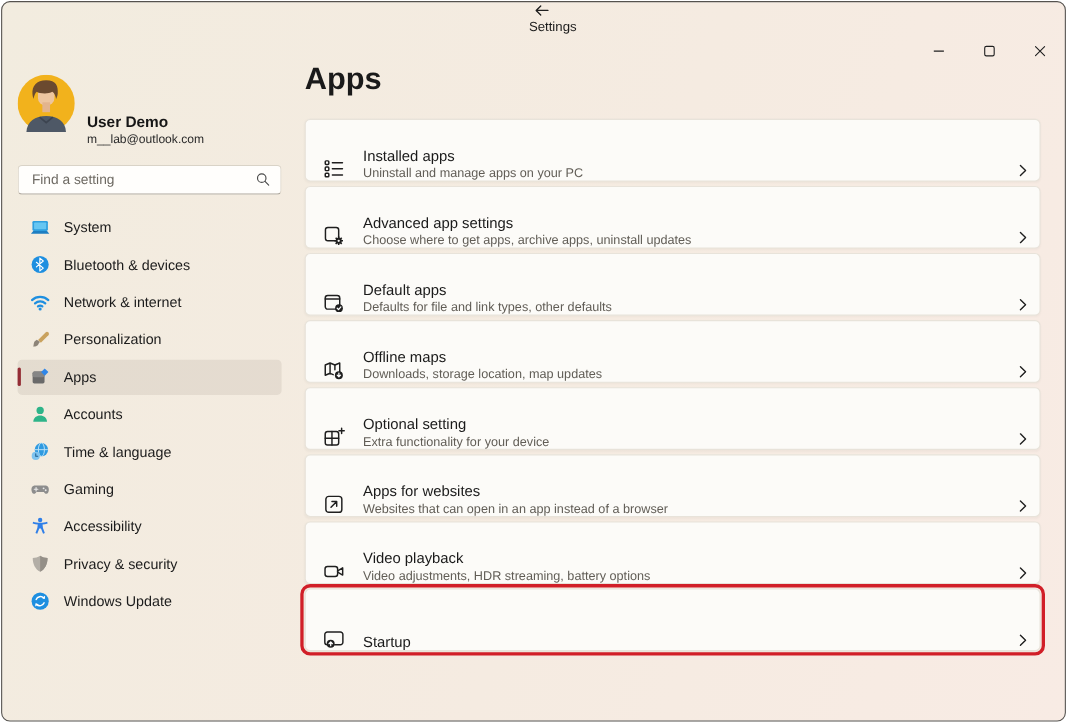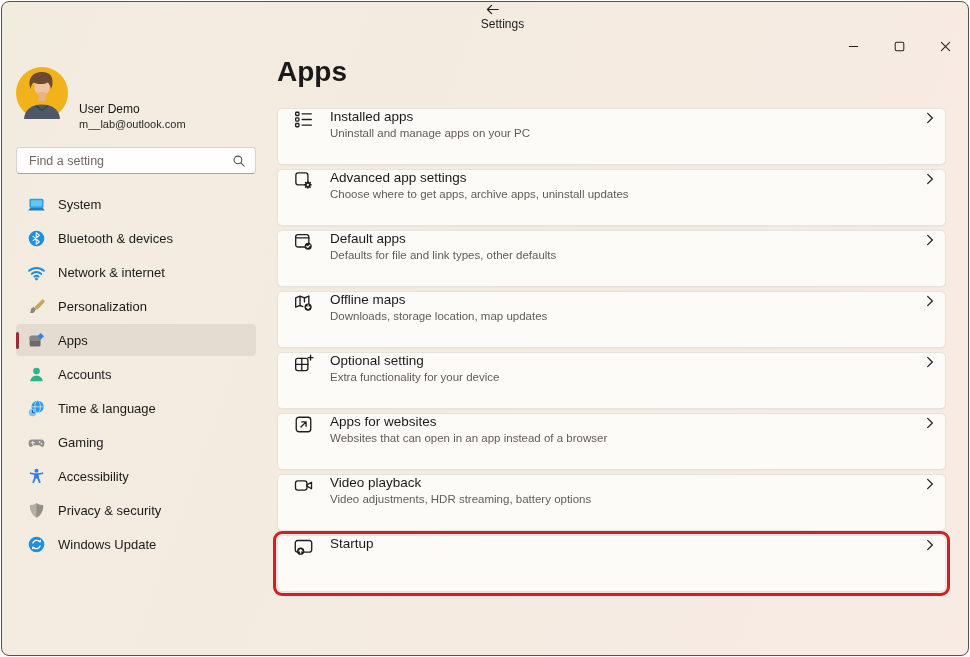--- a/index.html
+++ b/index.html
@@ -21,21 +21,21 @@
           background:none; border:none; padding:0; cursor:pointer; }
   .ctrl svg { width:11px; height:11px; }
 
   .app { display:flex; height:calc(100% - 40px); }
 
   
   .sidebar { width:268px; flex-shrink:0; padding:0 14px; }
   .user { display:flex; align-items:center; gap:11px; margin-top:12px; }
   .avatar { width:52px; height:52px; flex-shrink:0; }
   .avatar svg { width:52px; height:52px; }
-  .user-name { font-size:12px; font-weight:400; color:#161616; line-height:1.25;margin-top:48px; }
+  .user-name { font-size:14px; font-weight:700; color:#161616; line-height:1.25;margin-top:48px; }
   .user-email { font-size:11px; color:#2a2a2a; line-height:1.3; }
   .search { margin-top:16px; height:27px; background:#fffefc; border:1px solid #d9d3c7;
             border-bottom:1px solid #aaa49a; border-radius:4px; display:flex; align-items:center;
             padding:0 9px 0 10px; }
   .search input { flex:1; border:none; outline:none; background:transparent; font-size:12.5px;
             color:#b91c1c; font-family:"Liberation Sans", sans-serif; min-width:0; }
   .search input::placeholder { color:#6e6a63; }
   .search-glyph { width:14px; height:14px; display:flex; }
   .search-glyph svg { width:14px; height:14px; }
 
@@ -47,21 +47,21 @@
                  border-radius:2px; background:var(--accent); }
   .side-item.selected .accent-pill { display:block; }
   .side-icon { width:19px; height:19px; display:flex; flex-shrink:0; }
   .side-icon svg { width:19px; height:19px; }
   .side-label { margin-left:12px; font-size:13px; color:#1b1b1b; white-space:nowrap; }
 
   
   .main { flex:1; padding:0 22px 0 7px; min-width:0; }
   .page-title { margin:13px 0 0 0; font-size:28px; font-weight:700; color:#1a1a1a; line-height:1.2; }
   .cards { margin-top:19px; display:flex; flex-direction:column; gap:4px; }
-  .card { position:relative; display:flex; align-items:flex-start; height:57px; background:#fcfbf8;
+  .card { position:relative; display:flex; align-items:flex-end; height:57px; background:#fcfbf8;
           border:1px solid #e8e3da; border-radius:5px; padding:0 10px 0 15px; cursor:pointer;
           box-shadow:0 1px 2px rgba(0,0,0,0.03); }
   .card.highlighted { outline:3px solid var(--highlight); outline-offset:1px; }
   .card-icon { width:21px; height:21px; display:flex; flex-shrink:0; }
   .card-icon svg { width:21px; height:21px; }
   .card-text { margin-left:16px; display:flex; flex-direction:column; gap:3px; min-width:0; }
   .card-title { font-size:13.5px; color:#1a1a1a; }
   .card-sub { font-size:11.5px; color:#615d56; }
   .chevron { margin-left:auto; width:10px; height:18px; display:flex; }
   .chevron svg { width:10px; height:18px; }

